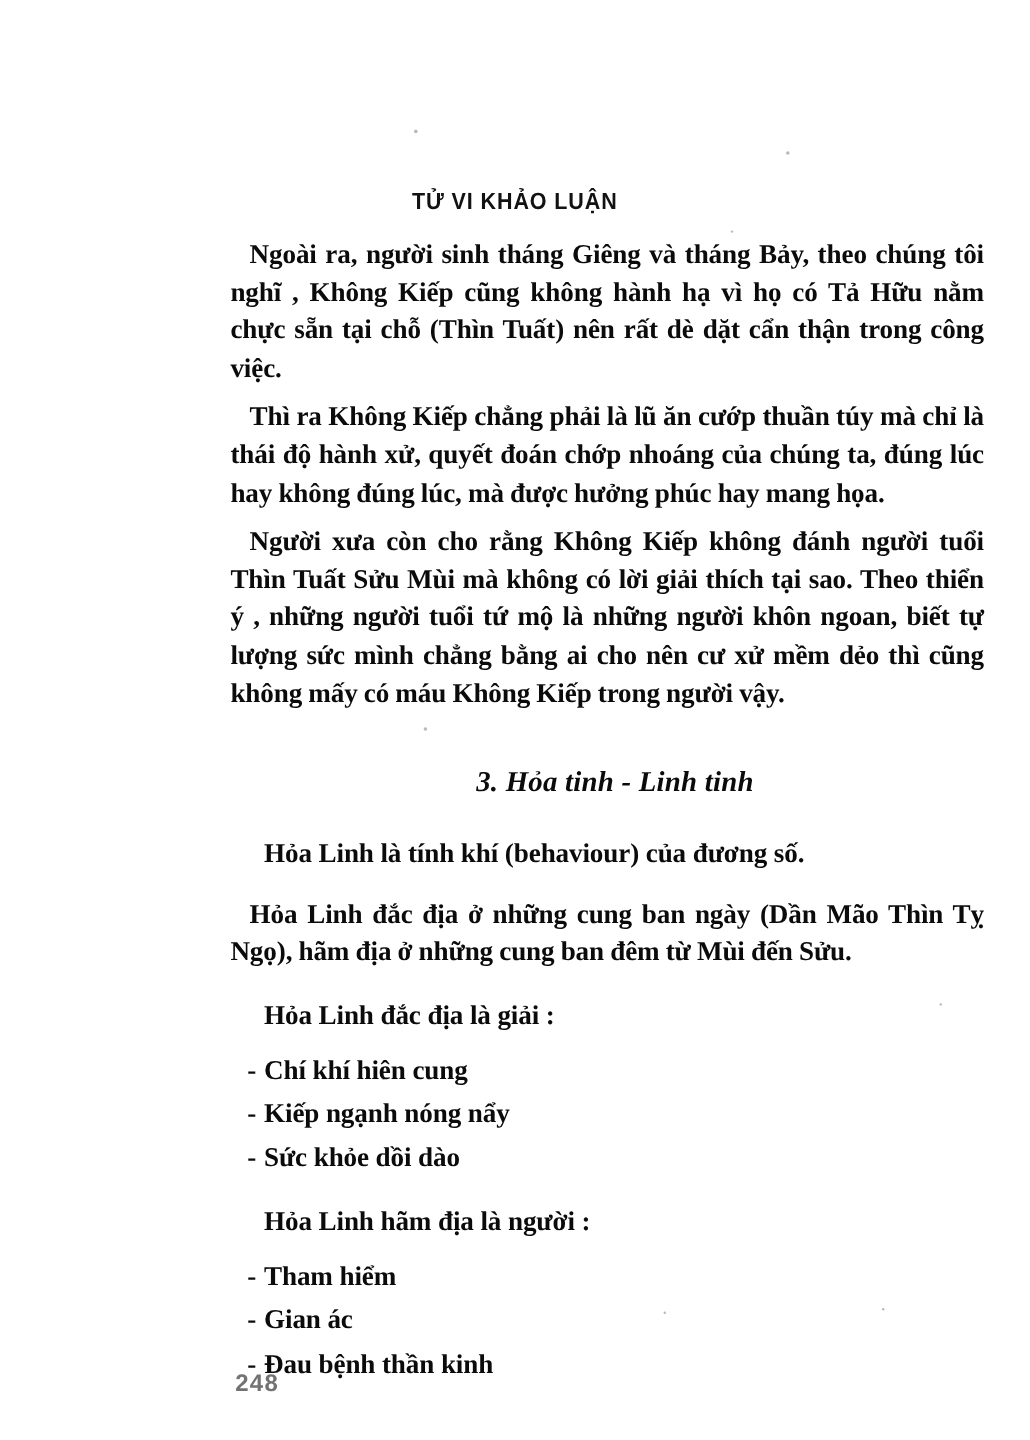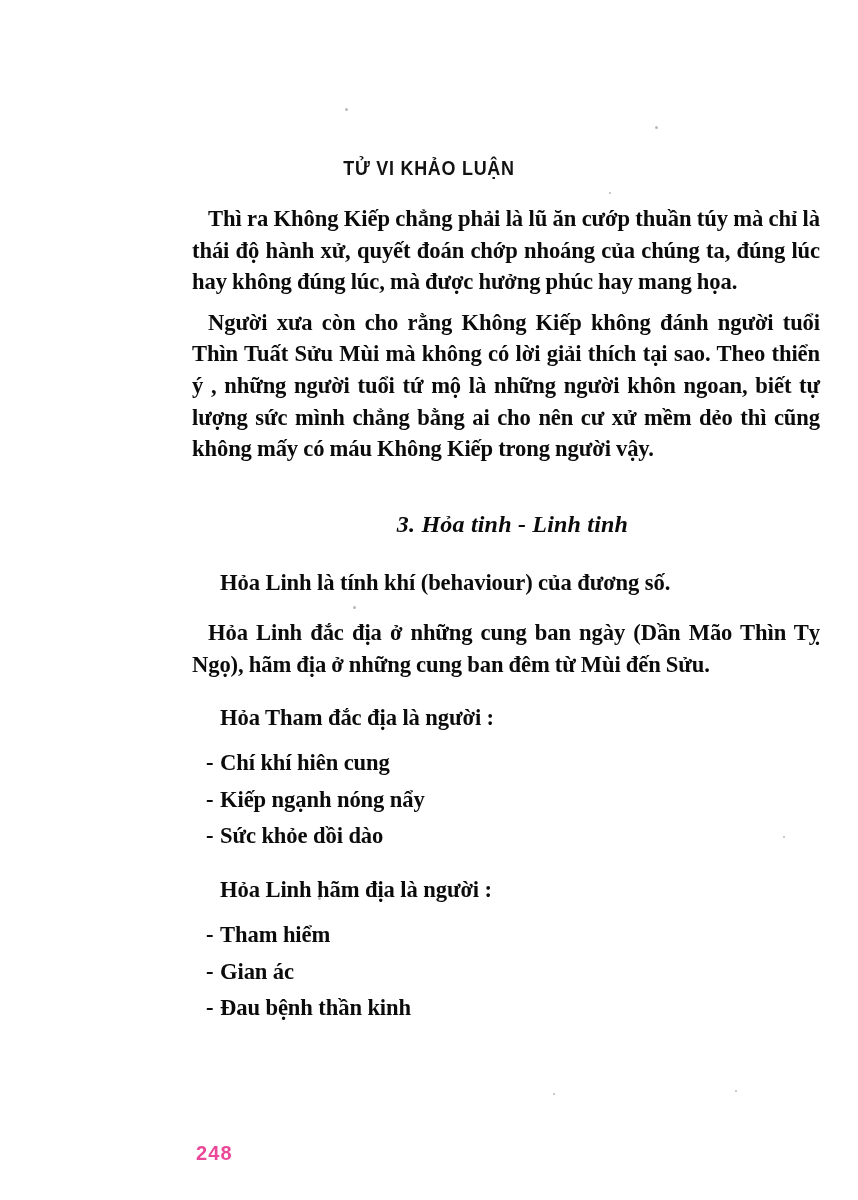--- a/index.html
+++ b/index.html
@@ -114,21 +114,21 @@
 
   
   .folio {
     position: absolute;
     left: 196px;
     top: 1142px;
     font-family: "Liberation Sans", "DejaVu Sans", sans-serif;
     font-size: 20px;
     font-weight: 700;
     letter-spacing: 1.1px;
-    color: #ec4899;
+    color: #737373;
   }
 </style>
 </head>
 <body>
 
 <div class="page">
 
   <div class="speck" style="left:345px;top:108px;width:3px;height:3px;"></div>
   <div class="speck" style="left:655px;top:126px;width:3px;height:3px;"></div>
   <div class="speck" style="left:609px;top:192px;width:2px;height:2px;"></div>
@@ -136,20 +136,21 @@
   <div class="speck" style="left:300px;top:714px;width:2px;height:2px;"></div>
   <div class="speck" style="left:318px;top:897px;width:3px;height:3px;"></div>
   <div class="speck" style="left:783px;top:836px;width:2px;height:2px;"></div>
   <div class="speck" style="left:553px;top:1093px;width:2px;height:2px;"></div>
   <div class="speck" style="left:735px;top:1090px;width:2px;height:2px;"></div>
 
   <div class="running-head">TỬ VI KHẢO LUẬN</div>
 
   <div class="content">
 
+    <p class="para">Ngoài ra, người sinh tháng Giêng và tháng Bảy, theo chúng tôi nghĩ , Không Kiếp cũng không hành hạ vì họ có Tả Hữu nằm chực sẵn tại chỗ (Thìn Tuất) nên rất dè dặt cẩn thận trong công việc.</p>
     <div class="gap-sm"></div>
 
     <p class="para">Thì ra Không Kiếp chẳng phải là lũ ăn cướp thuần túy mà chỉ là thái độ hành xử, quyết đoán chớp nhoáng của chúng ta, đúng lúc hay không đúng lúc, mà được hưởng phúc hay mang họa.</p>
     <div class="gap-sm"></div>
 
     <p class="para">Người xưa còn cho rằng Không Kiếp không đánh người tuổi Thìn Tuất Sửu Mùi mà không có lời giải thích tại sao. Theo thiển ý , những người tuổi tứ mộ là những người khôn ngoan, biết tự lượng sức mình chẳng bằng ai cho nên cư xử mềm dẻo thì cũng không mấy có máu Không Kiếp trong người vậy.</p>
 
     <div class="gap-lg"></div>
 
     <h2 class="section-heading">3. Hỏa tinh - Linh tinh</h2>
@@ -157,21 +158,21 @@
     <div class="gap-sm"></div>
 
     <div class="gap-sm"></div>
 
     <p class="line">Hỏa Linh là tính khí (behaviour) của đương số.</p>
     <div class="gap-sm"></div>
 
     <p class="para">Hỏa Linh đắc địa ở những cung ban ngày (Dần Mão Thìn Tỵ Ngọ), hãm địa ở những cung ban đêm từ Mùi đến Sửu.</p>
     <div class="gap-sm"></div>
 
-    <p class="line">Hỏa Tham đắc địa là người :</p>
+    <p class="line">Hỏa Linh đắc địa là giải :</p>
     <ul class="dash-list">
       <li>
         <span class="dash">-</span>
         <span>Chí khí hiên cung</span>
       </li>
       <li>
         <span class="dash">-</span>
         <span>Kiếp ngạnh nóng nẩy</span>
       </li>
       <li>

